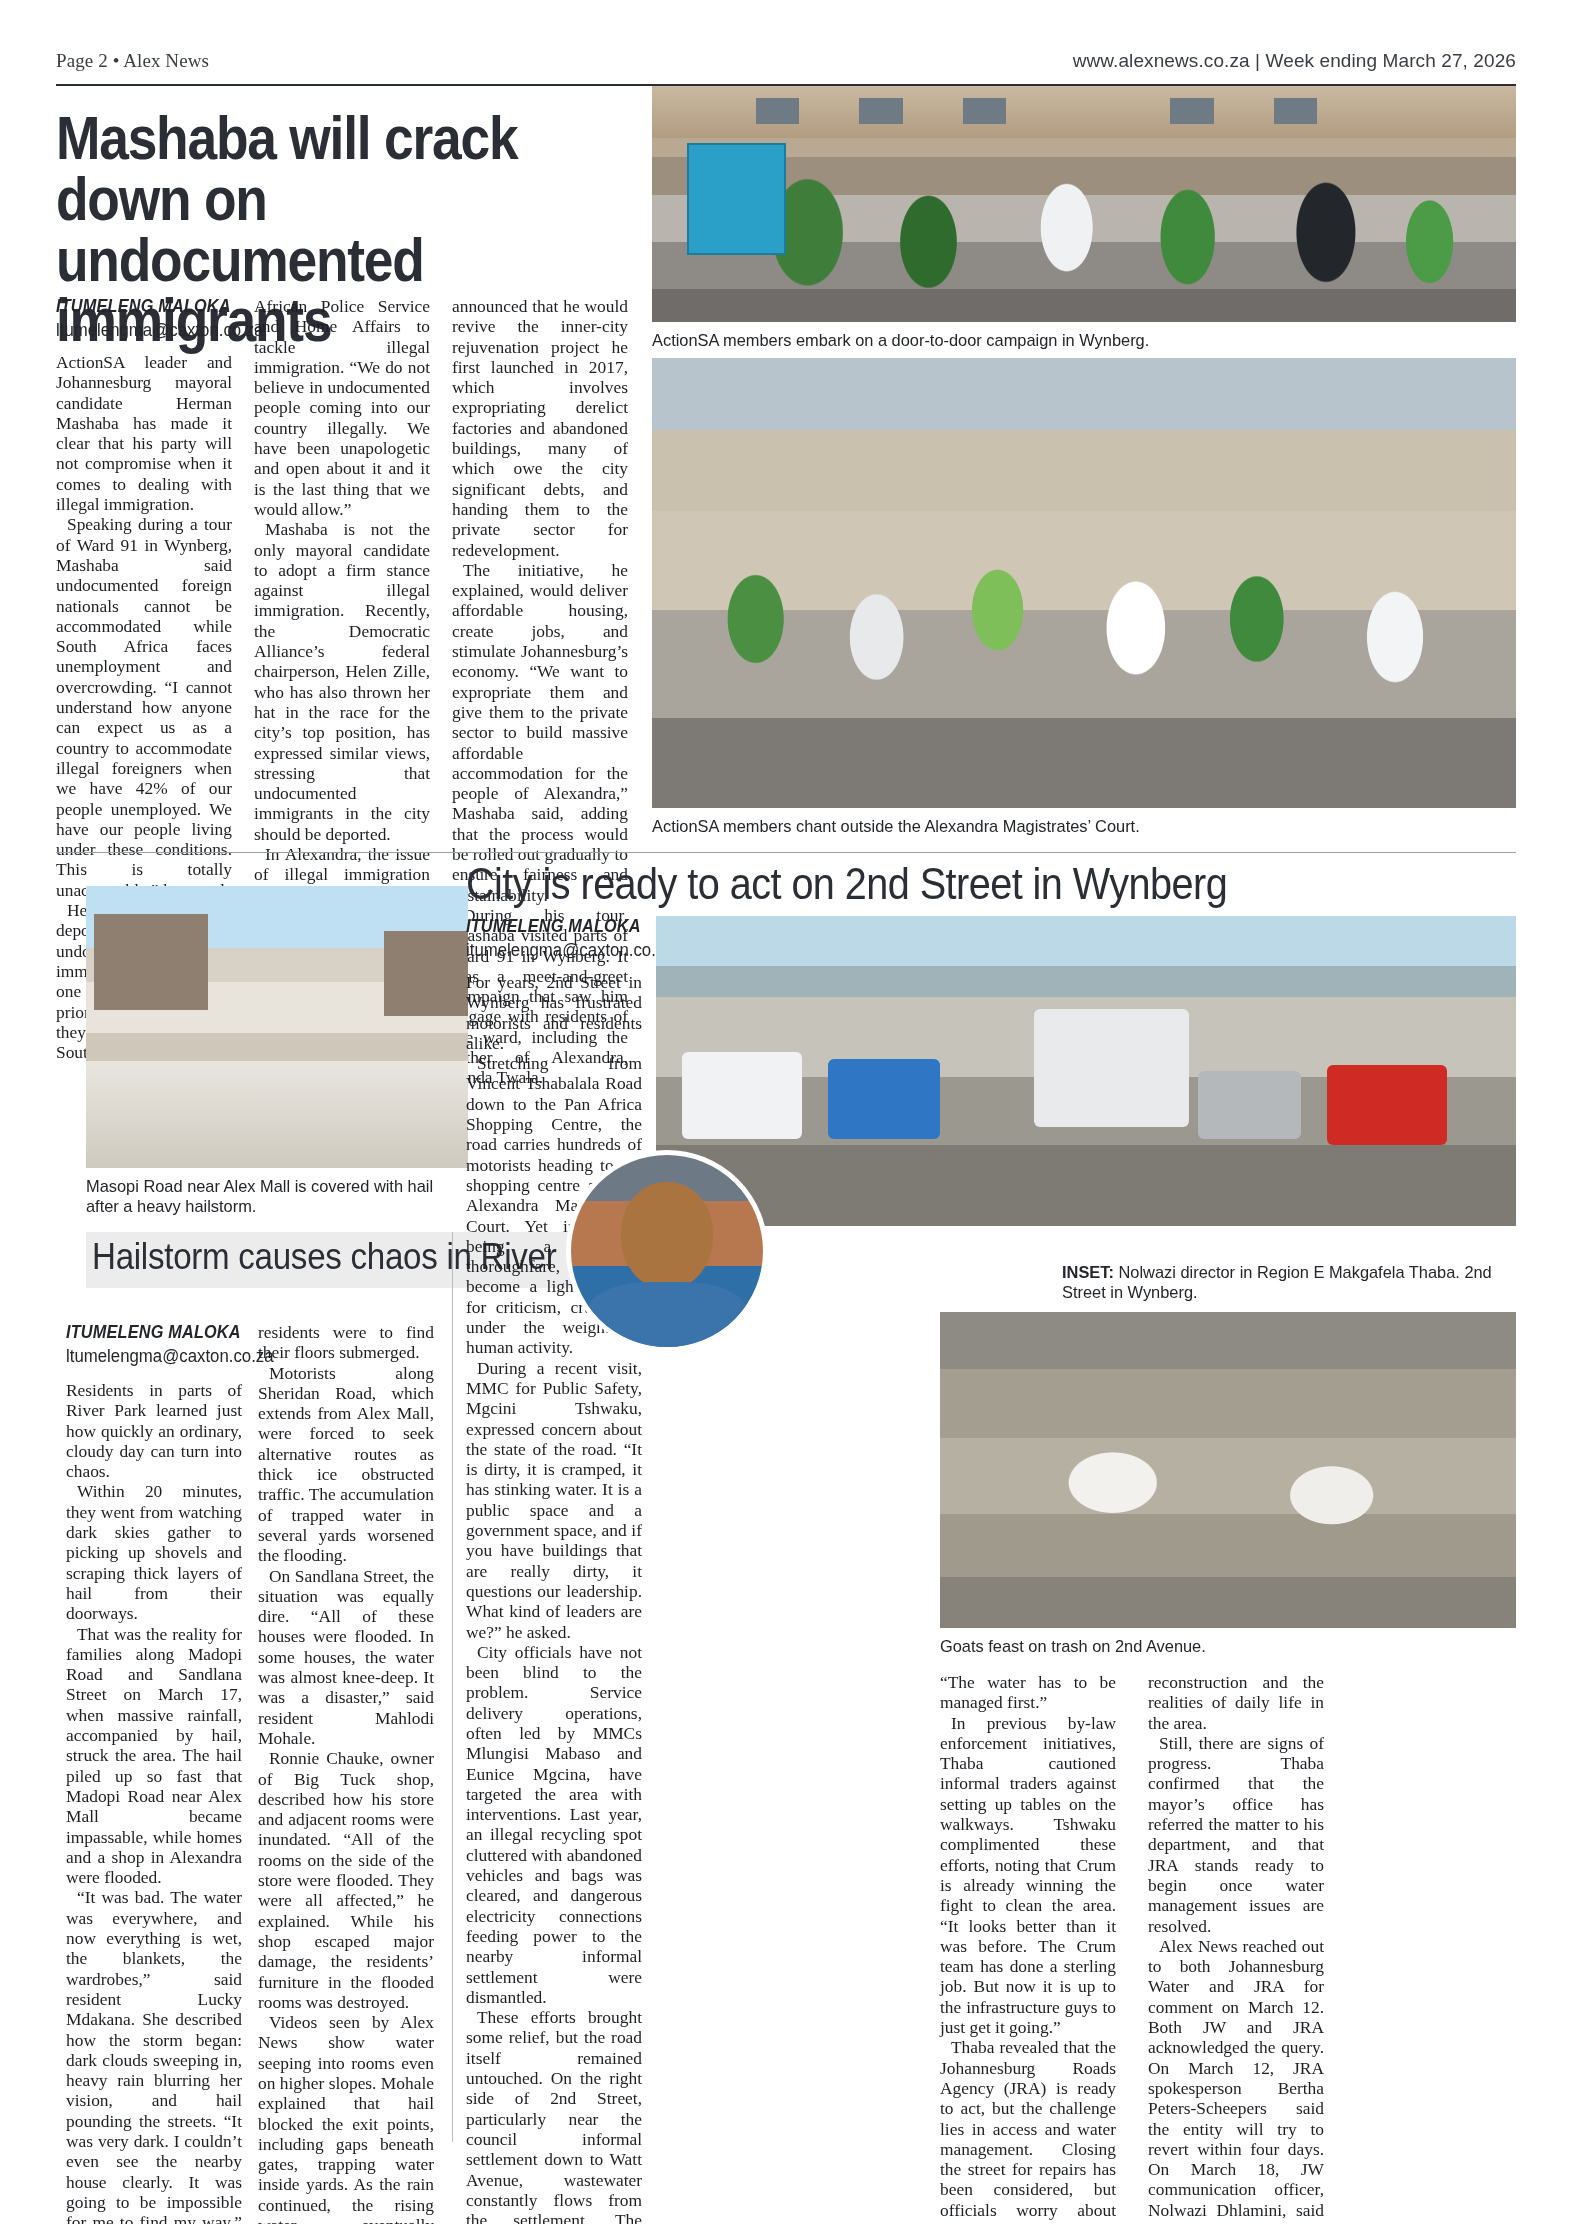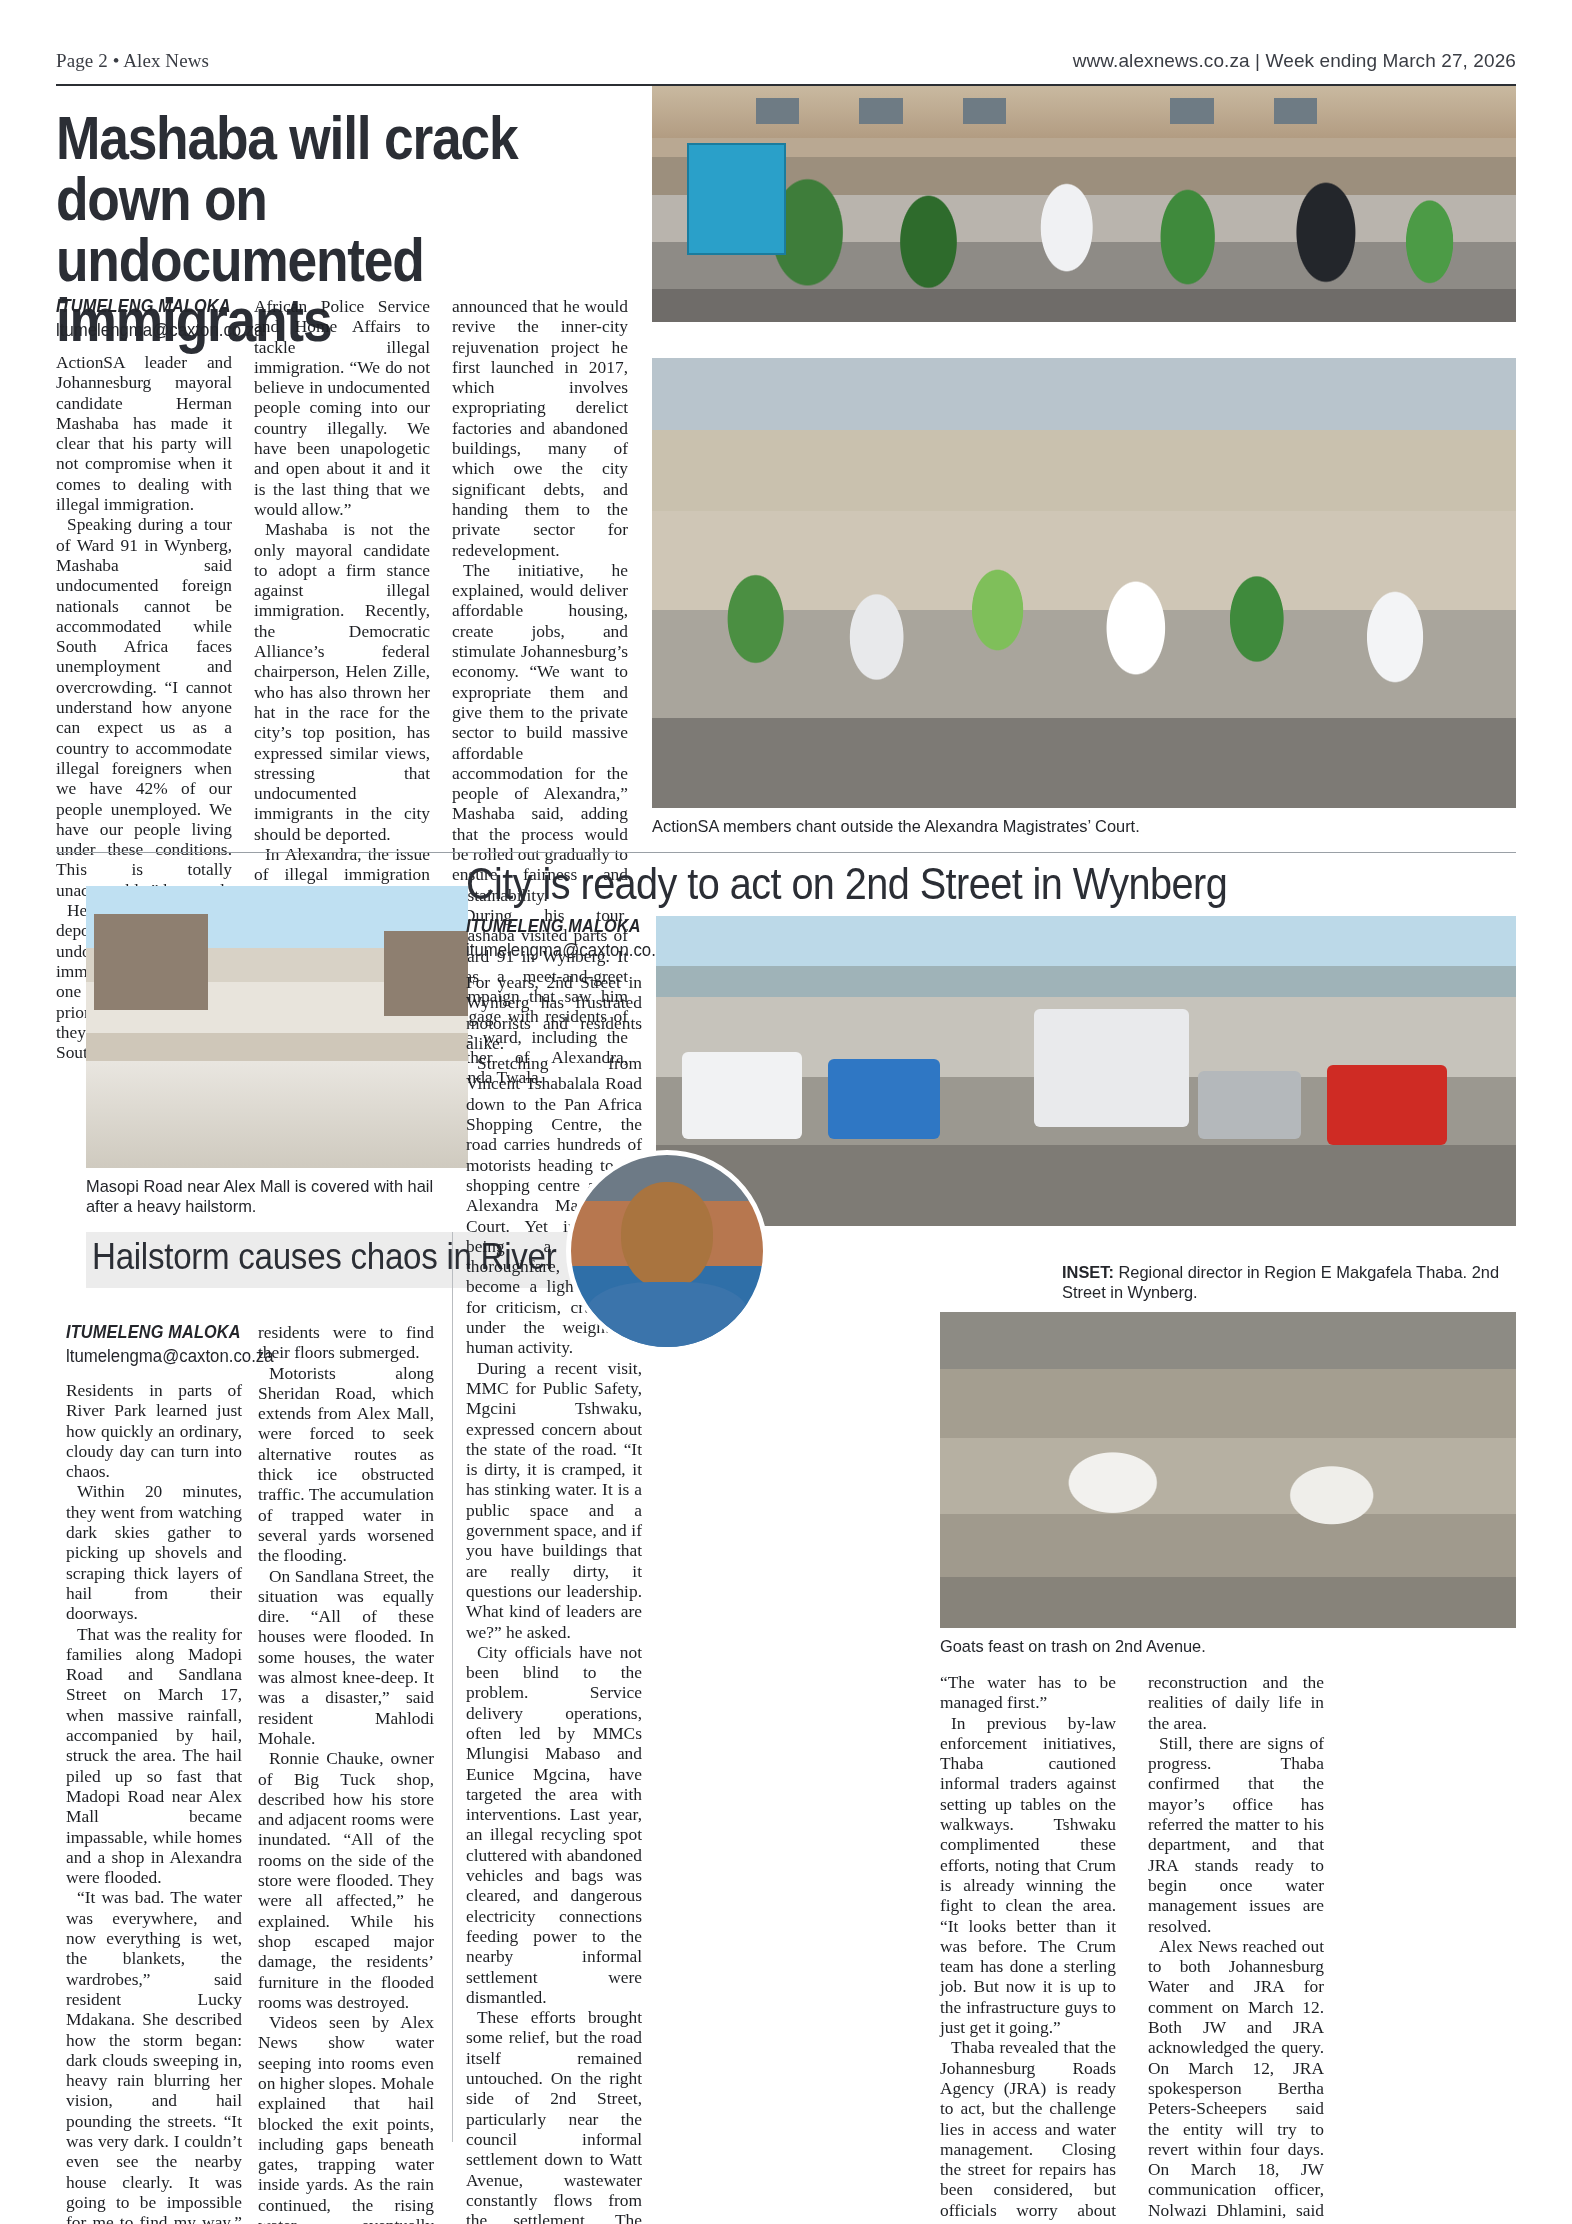--- a/index.html
+++ b/index.html
@@ -132,20 +132,21 @@
 
   <div class="photo ph1" style="left:652px;top:86px;width:864px;height:236px;">
     <div class="bldg"></div>
     <div class="win" style="left:12%;"></div>
     <div class="win" style="left:24%;"></div>
     <div class="win" style="left:36%;"></div>
     <div class="win" style="left:60%;"></div>
     <div class="win" style="left:72%;"></div>
     <div class="door"></div>
   </div>
+  <div class="cap" style="left:652px;top:330px;width:864px;">ActionSA members embark on a door-to-door campaign in Wynberg.</div>
 
   <div class="photo ph2" style="left:652px;top:358px;width:864px;height:450px;"></div>
   <div class="cap" style="left:652px;top:816px;width:864px;">ActionSA members chant outside the Alexandra Magistrates’ Court.</div>
 
   <div class="rule" style="left:56px;top:852px;width:1460px;height:1px;background:#9aa0a6;"></div>
 
   <div class="hl-city">City is ready to act on 2nd Street in Wynberg</div>
 
   <div class="photo ph3" style="left:86px;top:886px;width:382px;height:282px;">
     <div class="roof" style="left:2%;top:10%;width:30%;height:34%;"></div>
@@ -199,21 +200,21 @@
     <div class="car" style="left:63%;top:50%;width:12%;height:22%;background:#b4b8bb;"></div>
   </div>
 
   <div class="inset" style="left:566px;top:1150px;width:192px;height:192px;">
     <div class="face"></div>
     <div class="shirt"></div>
   </div>
 
   <div class="cap" style="left:1062px;top:1262px;width:460px;">
     <b>INSET:</b>
-    <span>Regional director in Region E Makgafela Thaba. 2nd Street in Wynberg.</span>
+    <span>Nolwazi director in Region E Makgafela Thaba. 2nd Street in Wynberg.</span>
   </div>
 
   <div class="photo ph5" style="left:940px;top:1312px;width:576px;height:316px;"></div>
   <div class="cap" style="left:940px;top:1636px;width:576px;">Goats feast on trash on 2nd Avenue.</div>
 
   <div class="col" style="left:940px;top:1672px;width:176px;height:470px;">
       <p class="first">“The water has to be managed first.”</p>
       <p>In previous by-law enforcement initiatives, Thaba cautioned informal traders against setting up tables on the walkways. Tshwaku complimented these efforts, noting that Crum is already winning the fight to clean the area. “It looks better than it was before. The Crum team has done a sterling job. But now it is up to the infrastructure guys to just get it going.”</p>
       <p>Thaba revealed that the Johannesburg Roads Agency (JRA) is ready to act, but the challenge lies in access and water management. Closing the street for repairs has been considered, but officials worry about disrupting access to the Alexandra Magistrates’ Court. For now, the city is caught between the need for</p>
     </div>

